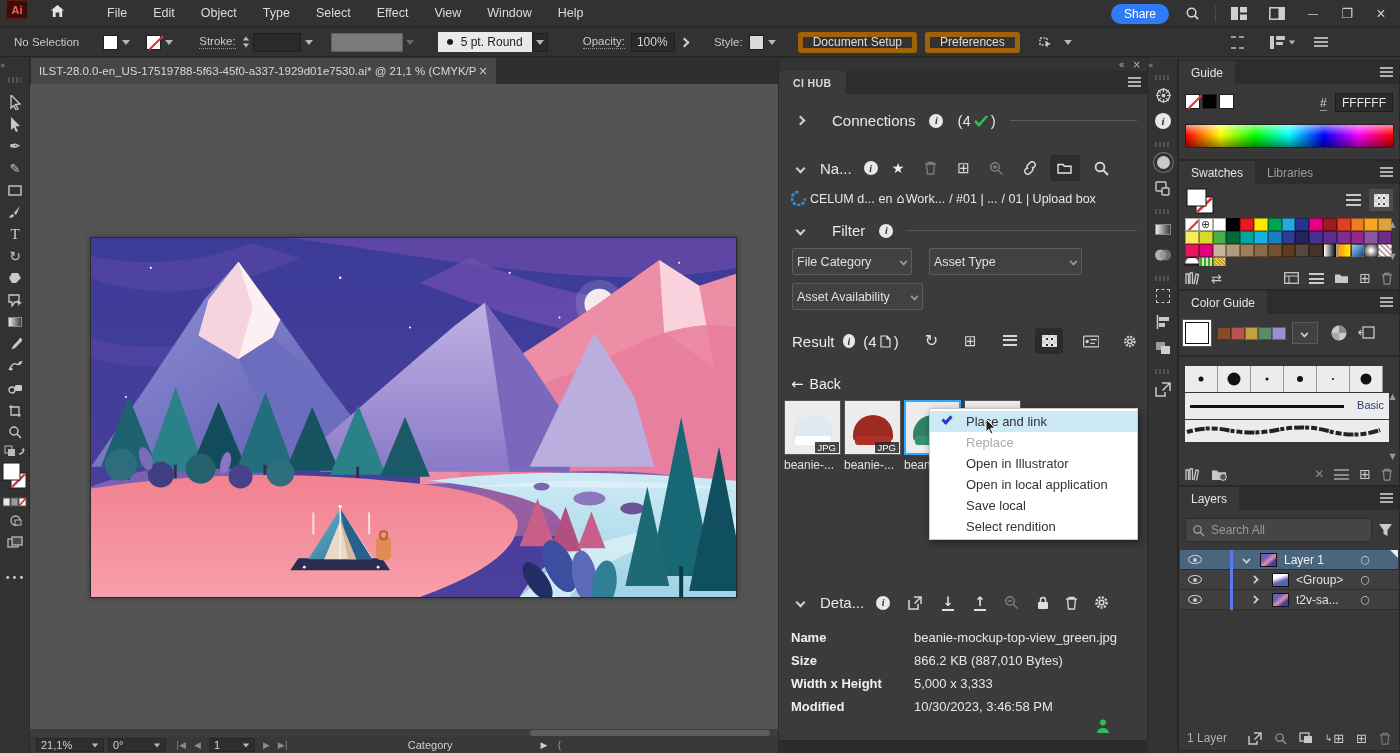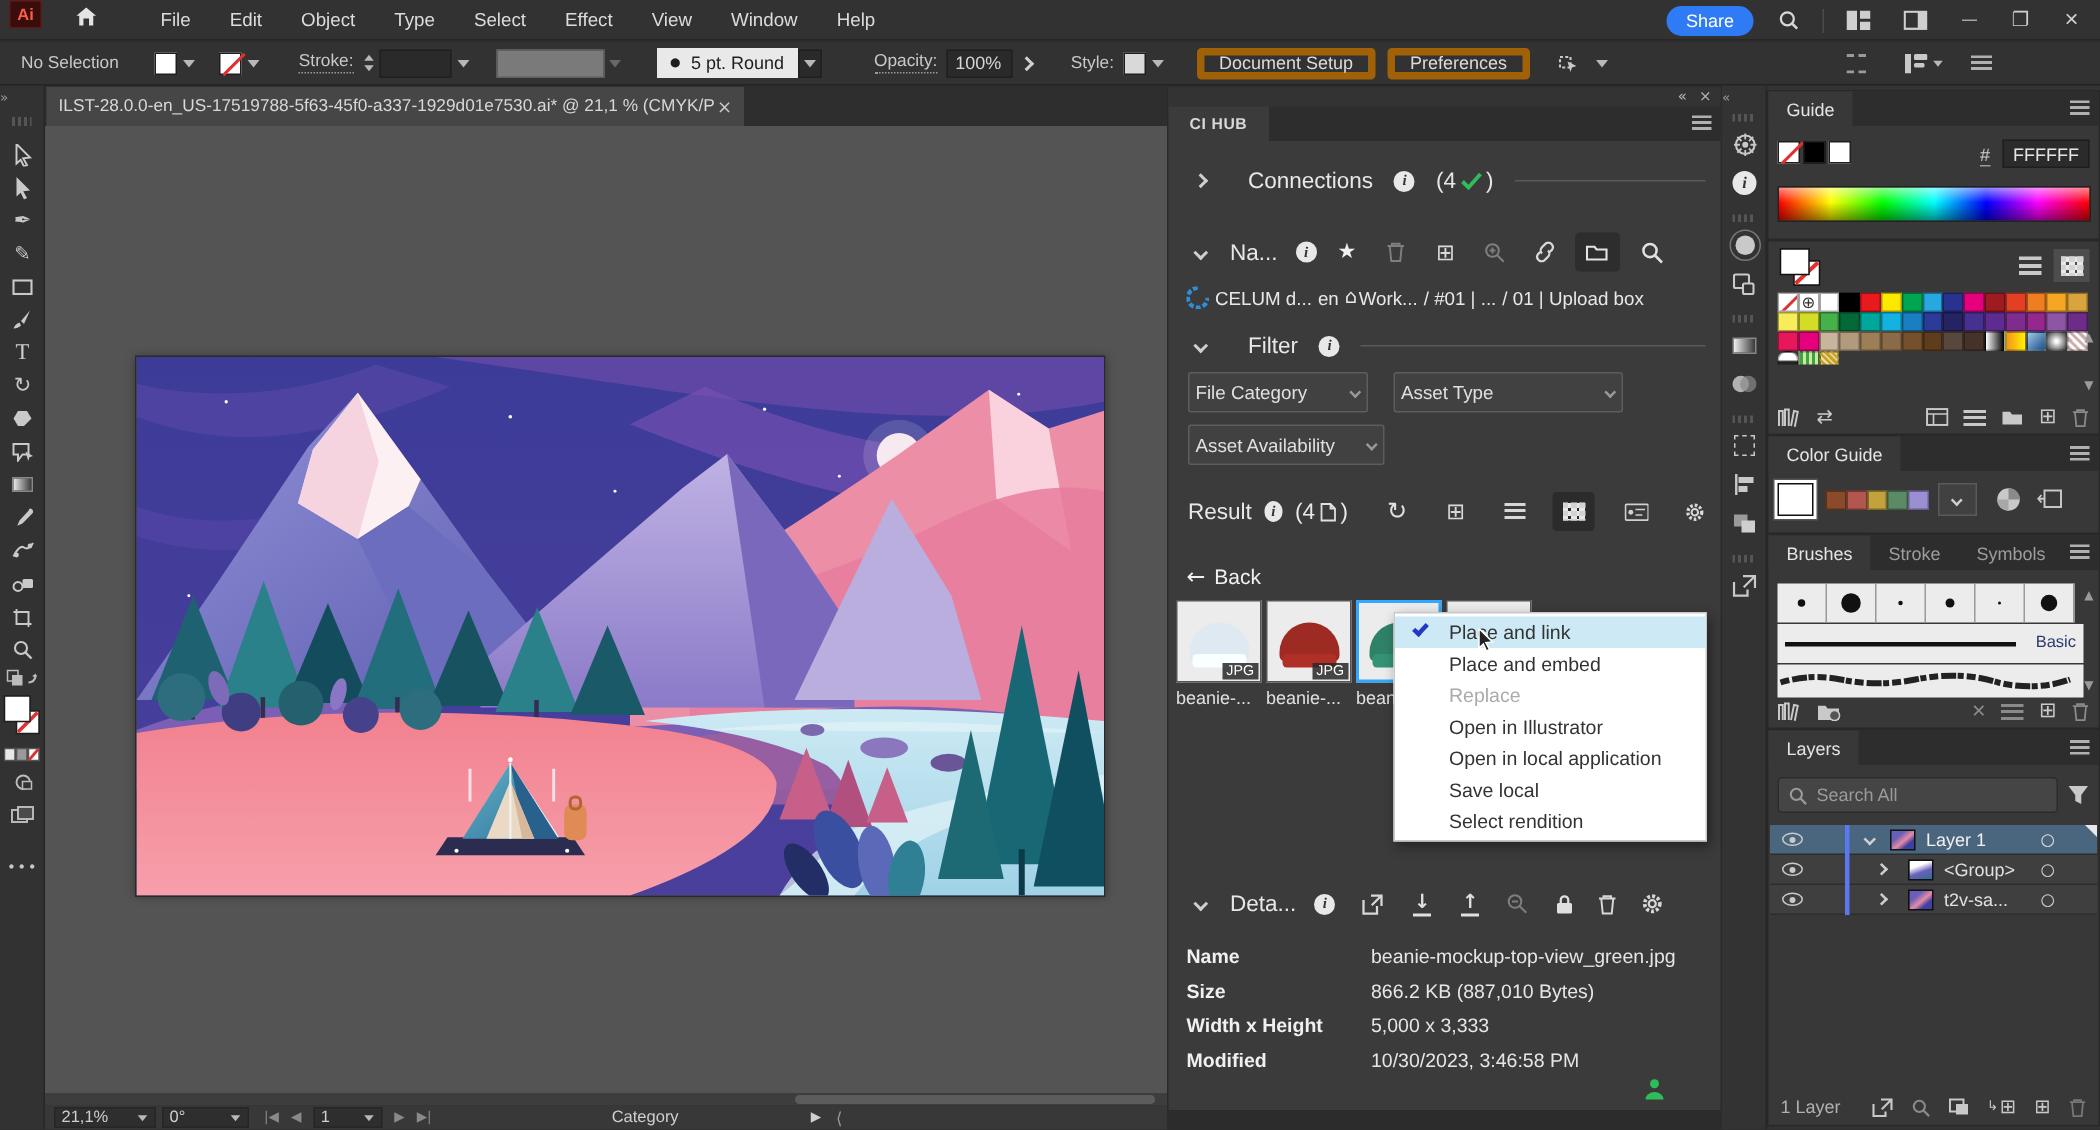--- a/index.html
+++ b/index.html
@@ -633,23 +633,20 @@
   </div>
 
   <div id="ctx-menu">
     <div class="cm-item hl">
       <span class="cm-check"></span>
       <span>Place and link</span>
       <svg width="12" height="17" viewBox="0 0 12 17" style="position:absolute; left:55px; top:8px;">
           <path d="M1 0 L10 9 L5.6 9.4 L8 14 L6 15 L3.9 10.4 L1 13 Z" fill="#222" stroke="#fff" stroke-width="1"></path>
         </svg>
     </div>
-    <div class="cm-item">
-        <span>Place and embed</span>
-      </div>
     <div class="cm-item dis">
         <span>Replace</span>
       </div>
     <div class="cm-item">
         <span>Open in Illustrator</span>
       </div>
     <div class="cm-item">
         <span>Open in local application</span>
       </div>
     <div class="cm-item">
@@ -789,20 +786,25 @@
       <span class="swatch-sm" style="position:absolute; left:40px; top:10px;"></span>
       <span style="position:absolute; left:141px; top:12px; border-bottom:1px solid #9a9a9a; color:#d0d0d0;">#</span>
       <span style="position:absolute; left:156px; top:9px; width:58px; height:19px; background:#2b2b2b; border:1px solid #1e1e1e; color:#e4e4e4; display:flex; align-items:center; padding-left:6px; font-size:12px;">FFFFFF</span>
       <div style="position:absolute; left:6px; top:40px; width:209px; height:24px; border:1px solid #222;
         background:linear-gradient(rgba(255,255,255,.55), rgba(255,255,255,0) 45%, rgba(0,0,0,.45)),
         linear-gradient(to right,#f00,#ff0,#0f0,#0ff,#00f,#f0f,#f00);"></div>
     </div>
   </div>
 
   <div class="panel" style="top:103px; height:130px;">
+    <div class="ptabs">
+      <div class="ptab active">Swatches</div>
+      <div class="ptab">Libraries</div>
+      <div class="pmenu"></div>
+    </div>
     <div style="position:relative; height:34px;">
       <svg width="32" height="30" viewBox="0 0 32 30" style="position:absolute; left:6px; top:3px;">
           <rect x="11" y="10" width="17" height="16" fill="#fff" stroke="#111"></rect>
           <line x1="12" y1="25" x2="27" y2="11" stroke="#e03131" stroke-width="2.6"></line>
           <rect x="2" y="2" width="19" height="17" fill="#fff" stroke="#111"></rect>
         </svg>
       <span style="position:absolute; right:34px; top:5px; width:24px; height:22px; display:flex; align-items:center; justify-content:center;">
           <span style="width:15px; height:13px; background:repeating-linear-gradient(#c9c9c9 0 2.5px, transparent 2.5px 5px);"></span>
         </span>
       <span style="position:absolute; right:6px; top:5px; width:24px; height:22px; background:#4d4d4d; display:flex; align-items:center; justify-content:center;">
@@ -908,26 +910,20 @@
           <path d="M1.5 9 A7.5 7.5 0 0 0 9 16.5 L9 9 Z" fill="#a8a8a8"></path>
         </svg>
       <svg width="17" height="14" viewBox="0 0 17 14" style="margin-left:10px;">
           <rect x="5" y="1" width="11" height="11" fill="none" stroke="#c9c9c9" stroke-width="1.3"></rect>
           <path d="M3 4 L0.8 6.5 L3 9 M1 6.5 h4" stroke="#c9c9c9" stroke-width="1.2" fill="none"></path>
         </svg>
     </div>
   </div>
 
   <div class="panel" style="top:299px; height:130px;">
-    <div class="ptabs">
-      <div class="ptab active">Brushes</div>
-      <div class="ptab">Stroke</div>
-      <div class="ptab">Symbols</div>
-      <div class="pmenu"></div>
-    </div>
     <div style="display:flex; margin:9px 10px 0 6px;">
         <div class="brush-cell sw-d4"></div>
         <div class="brush-cell sw-d12"></div>
         <div class="brush-cell sw-d2"></div>
         <div class="brush-cell sw-d5"></div>
         <div class="brush-cell sw-d1"></div>
         <div class="brush-cell sw-d10"></div>
       </div>
     <div style="position:relative; margin:1px 10px 0 6px; height:26px; background:#ececec;">
       <span style="position:absolute; left:5px; top:12px; right:45px; height:2.5px; background:#111;"></span>

